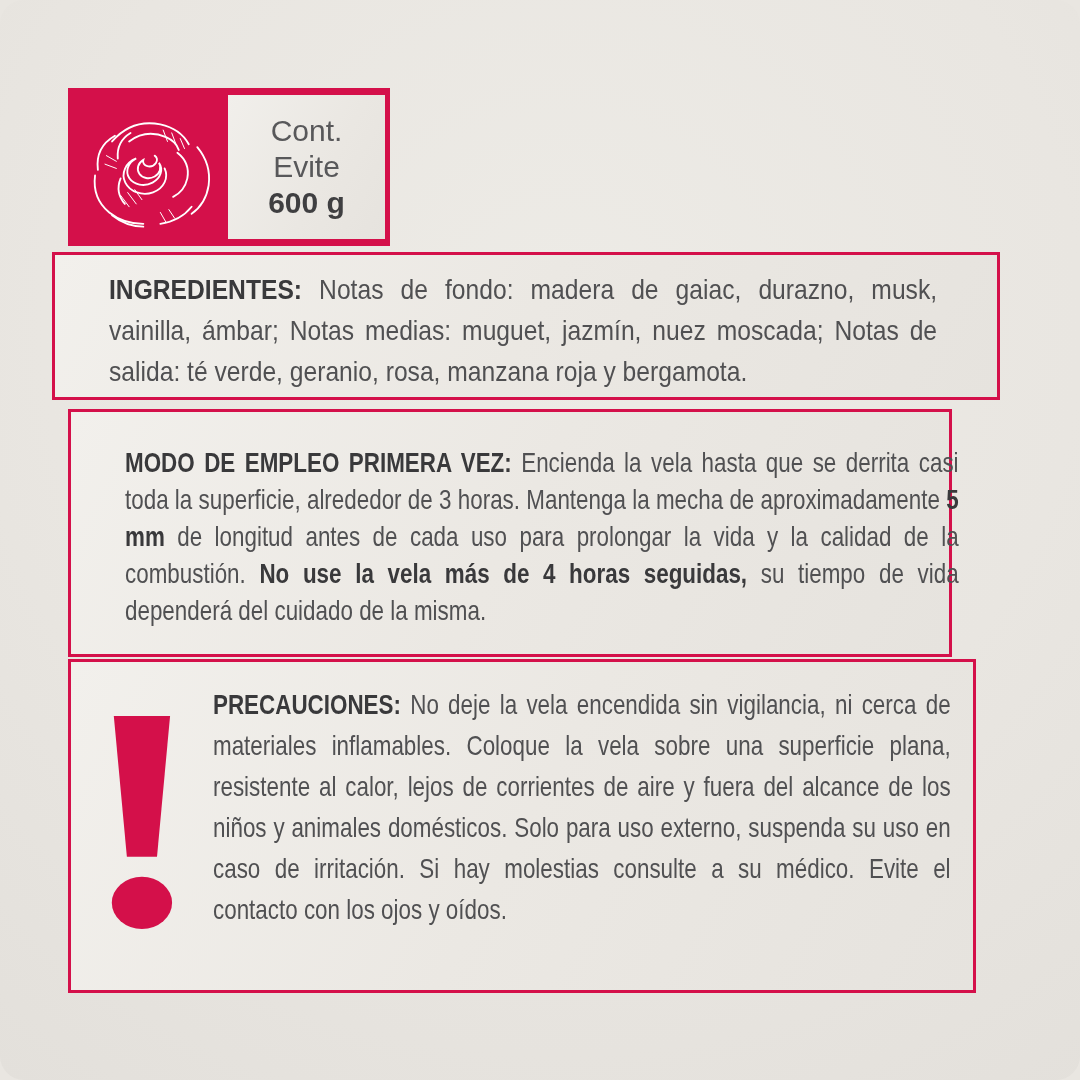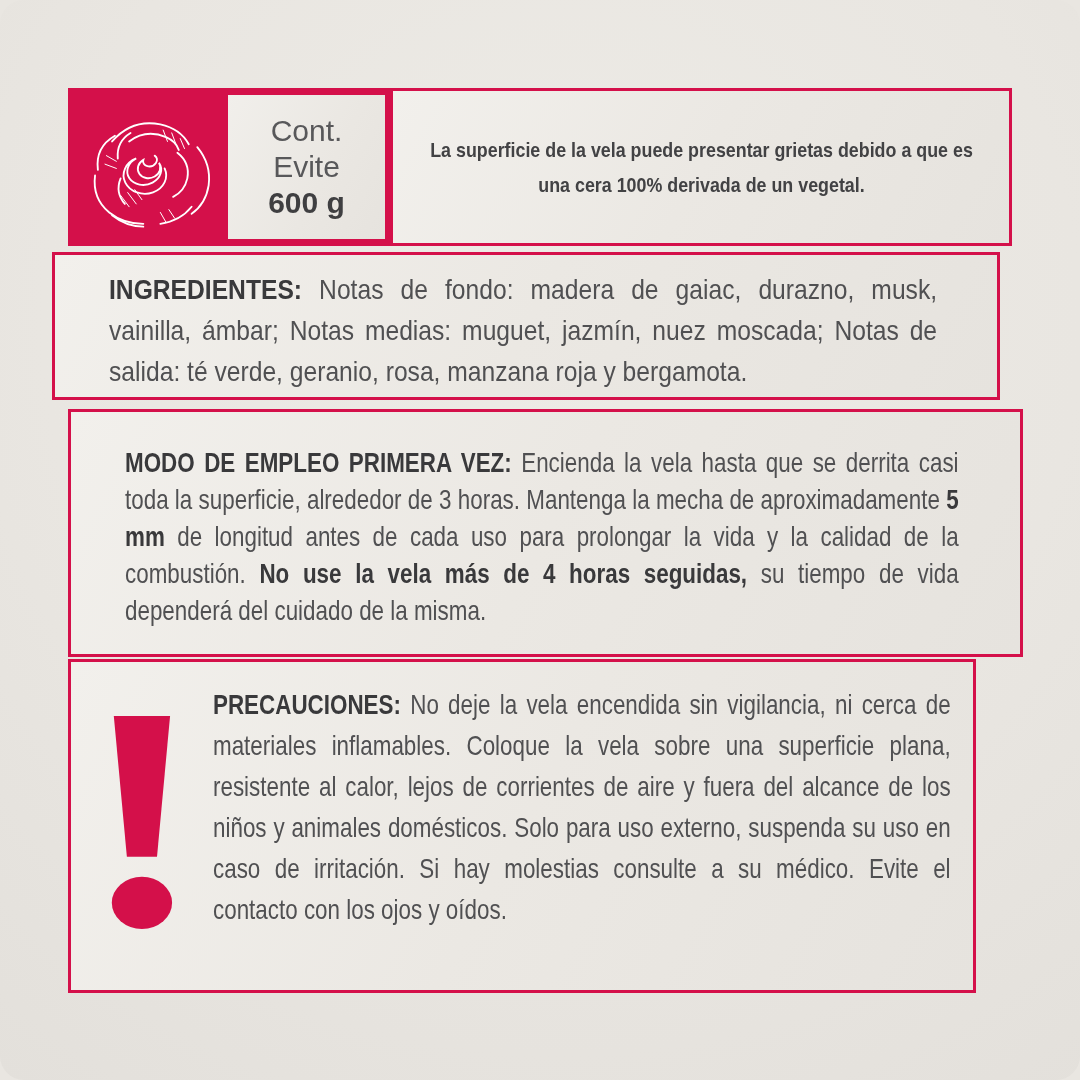--- a/index.html
+++ b/index.html
@@ -50,21 +50,21 @@
     text-align:center;
   }
   
   .ing-box{left:52px;top:252px;width:948px;height:148px;}
   .ing-text{
     position:absolute;left:54px;top:14px;width:941px;margin:0;
     transform:scaleX(0.88);transform-origin:0 0;
     font-size:28px;line-height:41px;color:var(--text-body);
     text-align:justify;
   }
-  .modo-box{left:68px;top:409px;width:955px;height:248px;}
+  .modo-box{left:68px;top:409px;width:884px;height:248px;}
   .modo-text{
     position:absolute;left:54px;top:32px;width:1042px;margin:0;
     transform:scaleX(0.80);transform-origin:0 0;
     font-size:28px;line-height:37px;color:var(--text-body);
     text-align:justify;
   }
   .prec-box{left:68px;top:659px;width:908px;height:334px;}
   .prec-text{
     position:absolute;left:142px;top:22px;width:922px;margin:0;
     transform:scaleX(0.80);transform-origin:0 0;
@@ -110,23 +110,20 @@
         </g>
       </svg>
     </div>
     <div class="netbox">
       <span>Cont.</span>
       <span>Evite</span>
       <span class="value">600 g</span>
     </div>
   </div>
 
-  <div class="panel notice-box">
-    <p class="notice-text">La superficie de la vela puede presentar grietas debido a que es una cera 100% derivada de un vegetal.</p>
-  </div>
 
   <div class="panel ing-box">
     <p class="ing-text"><span class="b">INGREDIENTES: </span><span>Notas de fondo: madera de gaiac, durazno, musk, vainilla, ámbar; Notas medias: muguet, jazmín, nuez moscada; Notas de salida: té verde, geranio, rosa, manzana roja y bergamota.</span></p>
   </div>
 
   <div class="panel modo-box">
     <p class="modo-text"><span class="b">MODO DE EMPLEO PRIMERA VEZ: </span><span>Encienda la vela hasta que se derrita casi toda la superficie, alrededor de 3 horas. Mantenga la mecha de aproximadamente </span><span class="b">5 mm</span><span> de longitud antes de cada uso para prolongar la vida y la calidad de la combustión. </span><span class="b">No use la vela más de 4 horas seguidas,</span><span> su tiempo de vida dependerá del cuidado de la misma.</span></p>
   </div>
 
   <div class="panel prec-box">

